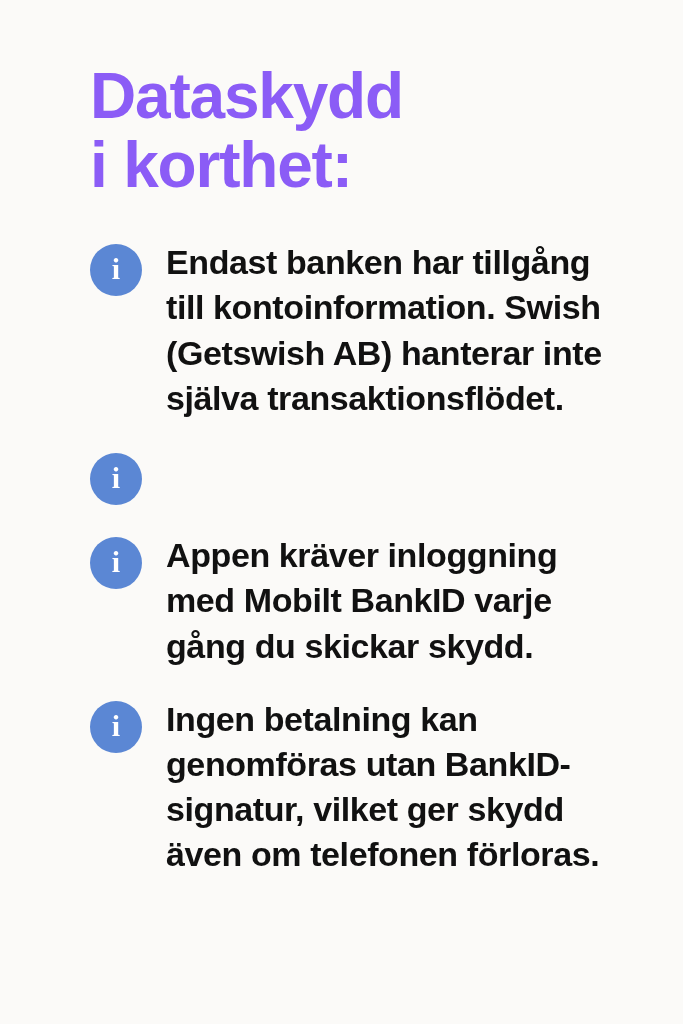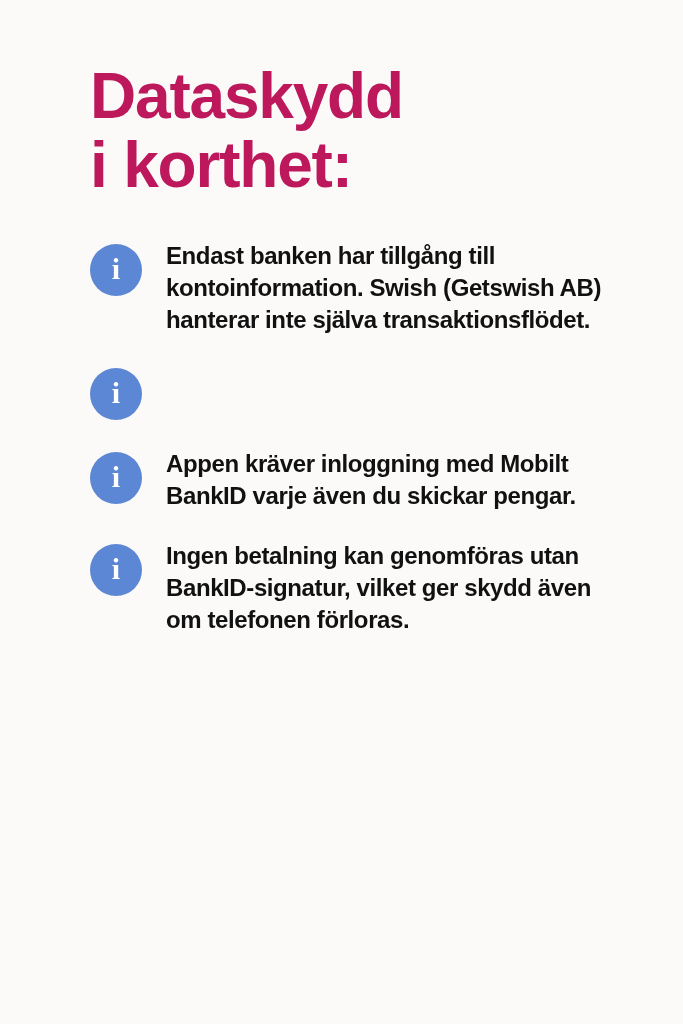--- a/index.html
+++ b/index.html
@@ -21,21 +21,21 @@
     box-sizing: border-box;
     padding: 62px 60px 0 90px;
     background: #fbfaf8;
   }
   .title {
     font-size: 64px;
     line-height: 1.08;
     font-weight: 700;
     letter-spacing: -1.2px;
     margin: 0 0 0 0;
-    color: #be185d;
+    color: #8b5cf6;
     white-space: pre-line;
   }
   .list {
     margin-top: 40px;
   }
   .item {
     display: flex;
     align-items: flex-start;
     margin-bottom: 28px;
   }
@@ -54,21 +54,21 @@
     font-weight: 700;
     line-height: 1;
     margin-top: 4px;
   }
   .icon span {
     display: block;
     transform: translateY(-1px);
   }
   .item-text {
     margin-left: 24px;
-    font-size: 24px;
+    font-size: 34px;
     line-height: 1.33;
     font-weight: 600;
     letter-spacing: -0.4px;
     color: #111111;
     max-width: 440px;
   }
 </style>
 </head>
 <body>
 
@@ -89,21 +89,21 @@
     <div class="item">
       <div class="icon">
         <span>i</span>
       </div>
     </div>
 
     <div class="item">
       <div class="icon">
         <span>i</span>
       </div>
-      <div class="item-text">Appen kräver inloggning med Mobilt BankID varje även du skickar pengar.</div>
+      <div class="item-text">Appen kräver inloggning med Mobilt BankID varje gång du skickar skydd.</div>
     </div>
 
     <div class="item">
       <div class="icon">
         <span>i</span>
       </div>
       <div class="item-text">Ingen betalning kan genomföras utan BankID-signatur, vilket ger skydd även om telefonen förloras.</div>
     </div>
 
   </div>

